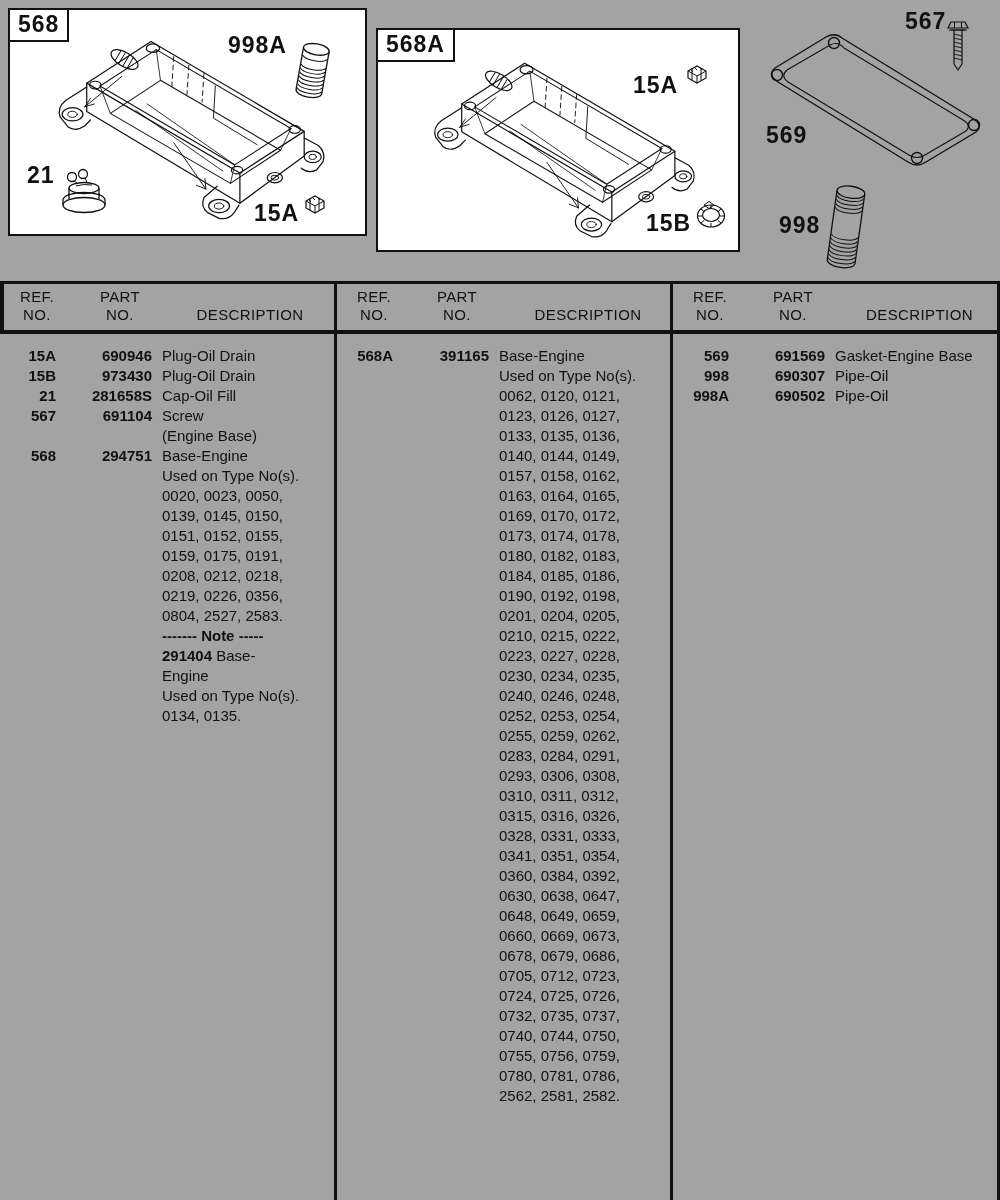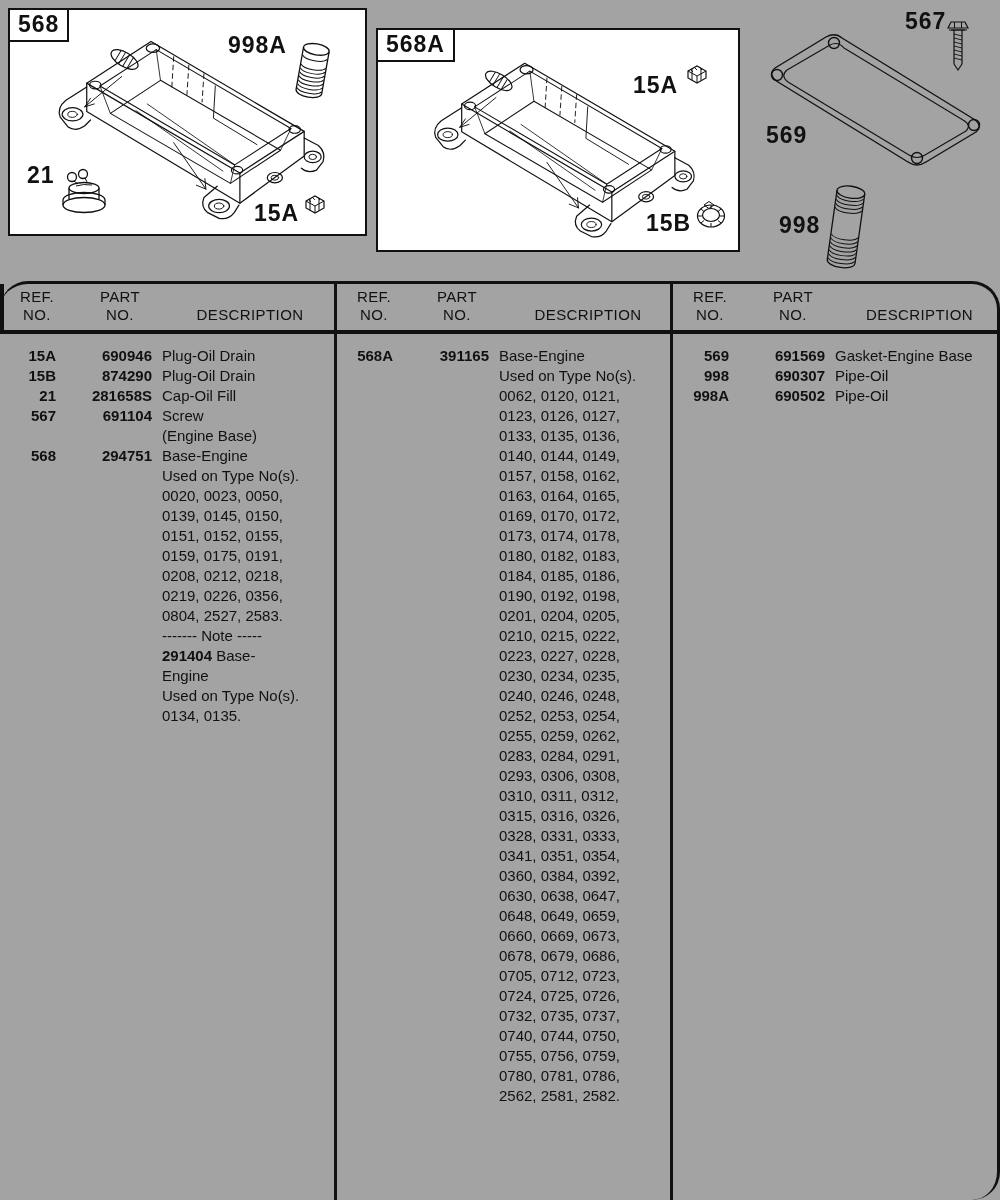--- a/index.html
+++ b/index.html
@@ -7,21 +7,21 @@
         font-family:"Liberation Sans",sans-serif;color:#111;overflow:hidden;}
   
   .figbox{position:absolute;border:2px solid #111;background:#fff;}
   .figlabel{position:absolute;left:-2px;top:-2px;border:2px solid #111;background:#fff;
             font-weight:700;font-size:23px;padding:1px 8px 2px 8px;letter-spacing:1px;}
   .callout{position:absolute;font-weight:700;font-size:23px;letter-spacing:1px;white-space:nowrap;}
   .part-svg{position:absolute;}
   svg{display:block;overflow:visible;}
   
   #table-wrap{position:absolute;left:0;top:281px;width:997px;bottom:0;
-              border-top:3px solid #111;border-right:3px solid #111;border-radius:28px;}
+              border-top:3px solid #111;border-right:3px solid #111;}
   #hdr-left-edge{position:absolute;left:0;top:0;width:4px;height:50px;background:#111;}
   .col{position:absolute;top:0;bottom:0;}
   .col-b{border-left:3px solid #111;}
   #col0{left:0;width:334px;}
   #col1{left:334px;width:336px;}
   #col2{left:670px;width:327px;}
   .col-header{display:grid;grid-template-columns:74px 92px 1fr;align-items:end;
               padding:4px 0 6px 0;border-bottom:4px solid #111;height:36px;}
   .h-cell{text-align:center;font-size:15px;line-height:18px;letter-spacing:0.4px;}
   .col-body{padding-top:12px;font-size:15px;line-height:20px;}
@@ -165,21 +165,21 @@
         <div class="h-cell">DESCRIPTION</div>
       </div>
       <div class="col-body">
           <div class="t-row">
             <span class="t-ref">15A</span>
             <span class="t-part">690946</span>
             <span class="t-desc">Plug-Oil Drain</span>
           </div>
           <div class="t-row">
             <span class="t-ref">15B</span>
-            <span class="t-part">874290</span>
+            <span class="t-part">973430</span>
             <span class="t-desc">Plug-Oil Drain</span>
           </div>
           <div class="t-row">
             <span class="t-ref">21</span>
             <span class="t-part">281658S</span>
             <span class="t-desc">Cap-Oil Fill</span>
           </div>
           <div class="t-row">
             <span class="t-ref">567</span>
             <span class="t-part">691104</span>
@@ -231,21 +231,21 @@
             <span class="t-desc">0219, 0226, 0356,</span>
           </div>
           <div class="t-row">
             <span class="t-ref"></span>
             <span class="t-part"></span>
             <span class="t-desc">0804, 2527, 2583.</span>
           </div>
           <div class="t-row">
             <span class="t-ref"></span>
             <span class="t-part"></span>
-            <span class="t-desc" style="font-weight: 400;">------- Note -----</span>
+            <span class="t-desc" style="font-weight: 700;">------- Note -----</span>
           </div>
           <div class="t-row">
             <span class="t-ref"></span>
             <span class="t-part"></span>
             <span class="t-desc"><b>291404</b> Base-</span>
           </div>
           <div class="t-row">
             <span class="t-ref"></span>
             <span class="t-part"></span>
             <span class="t-desc">Engine</span>

